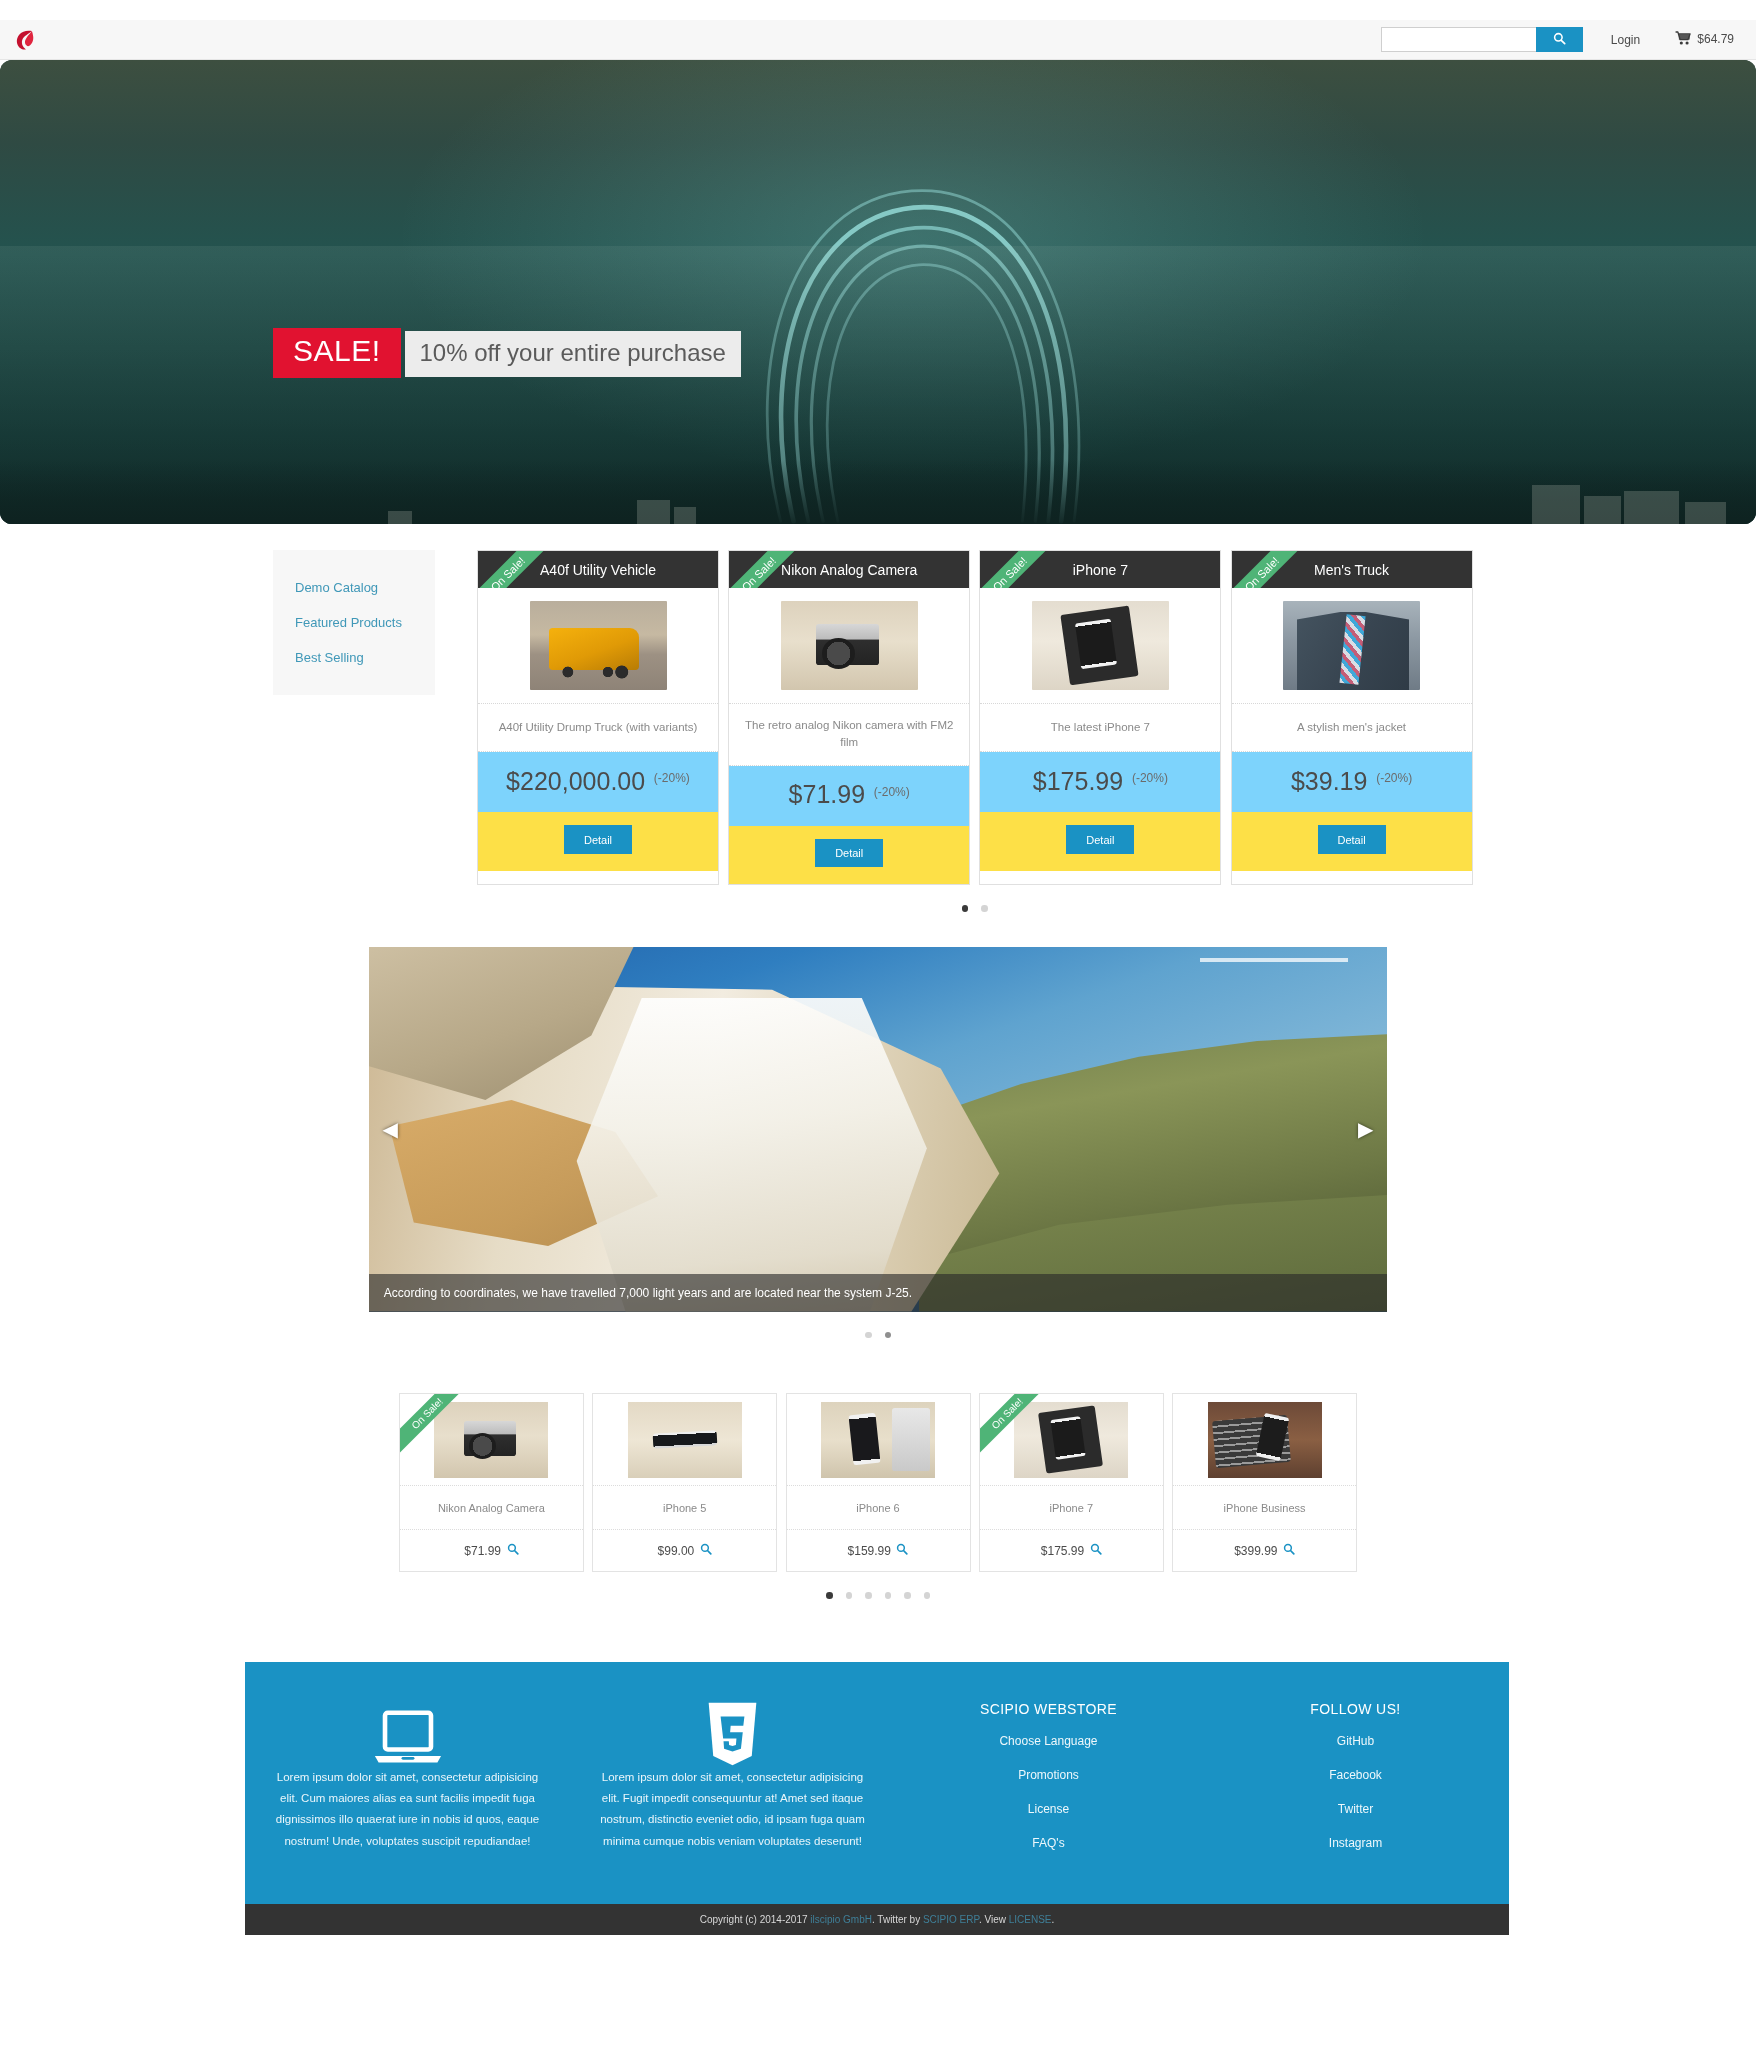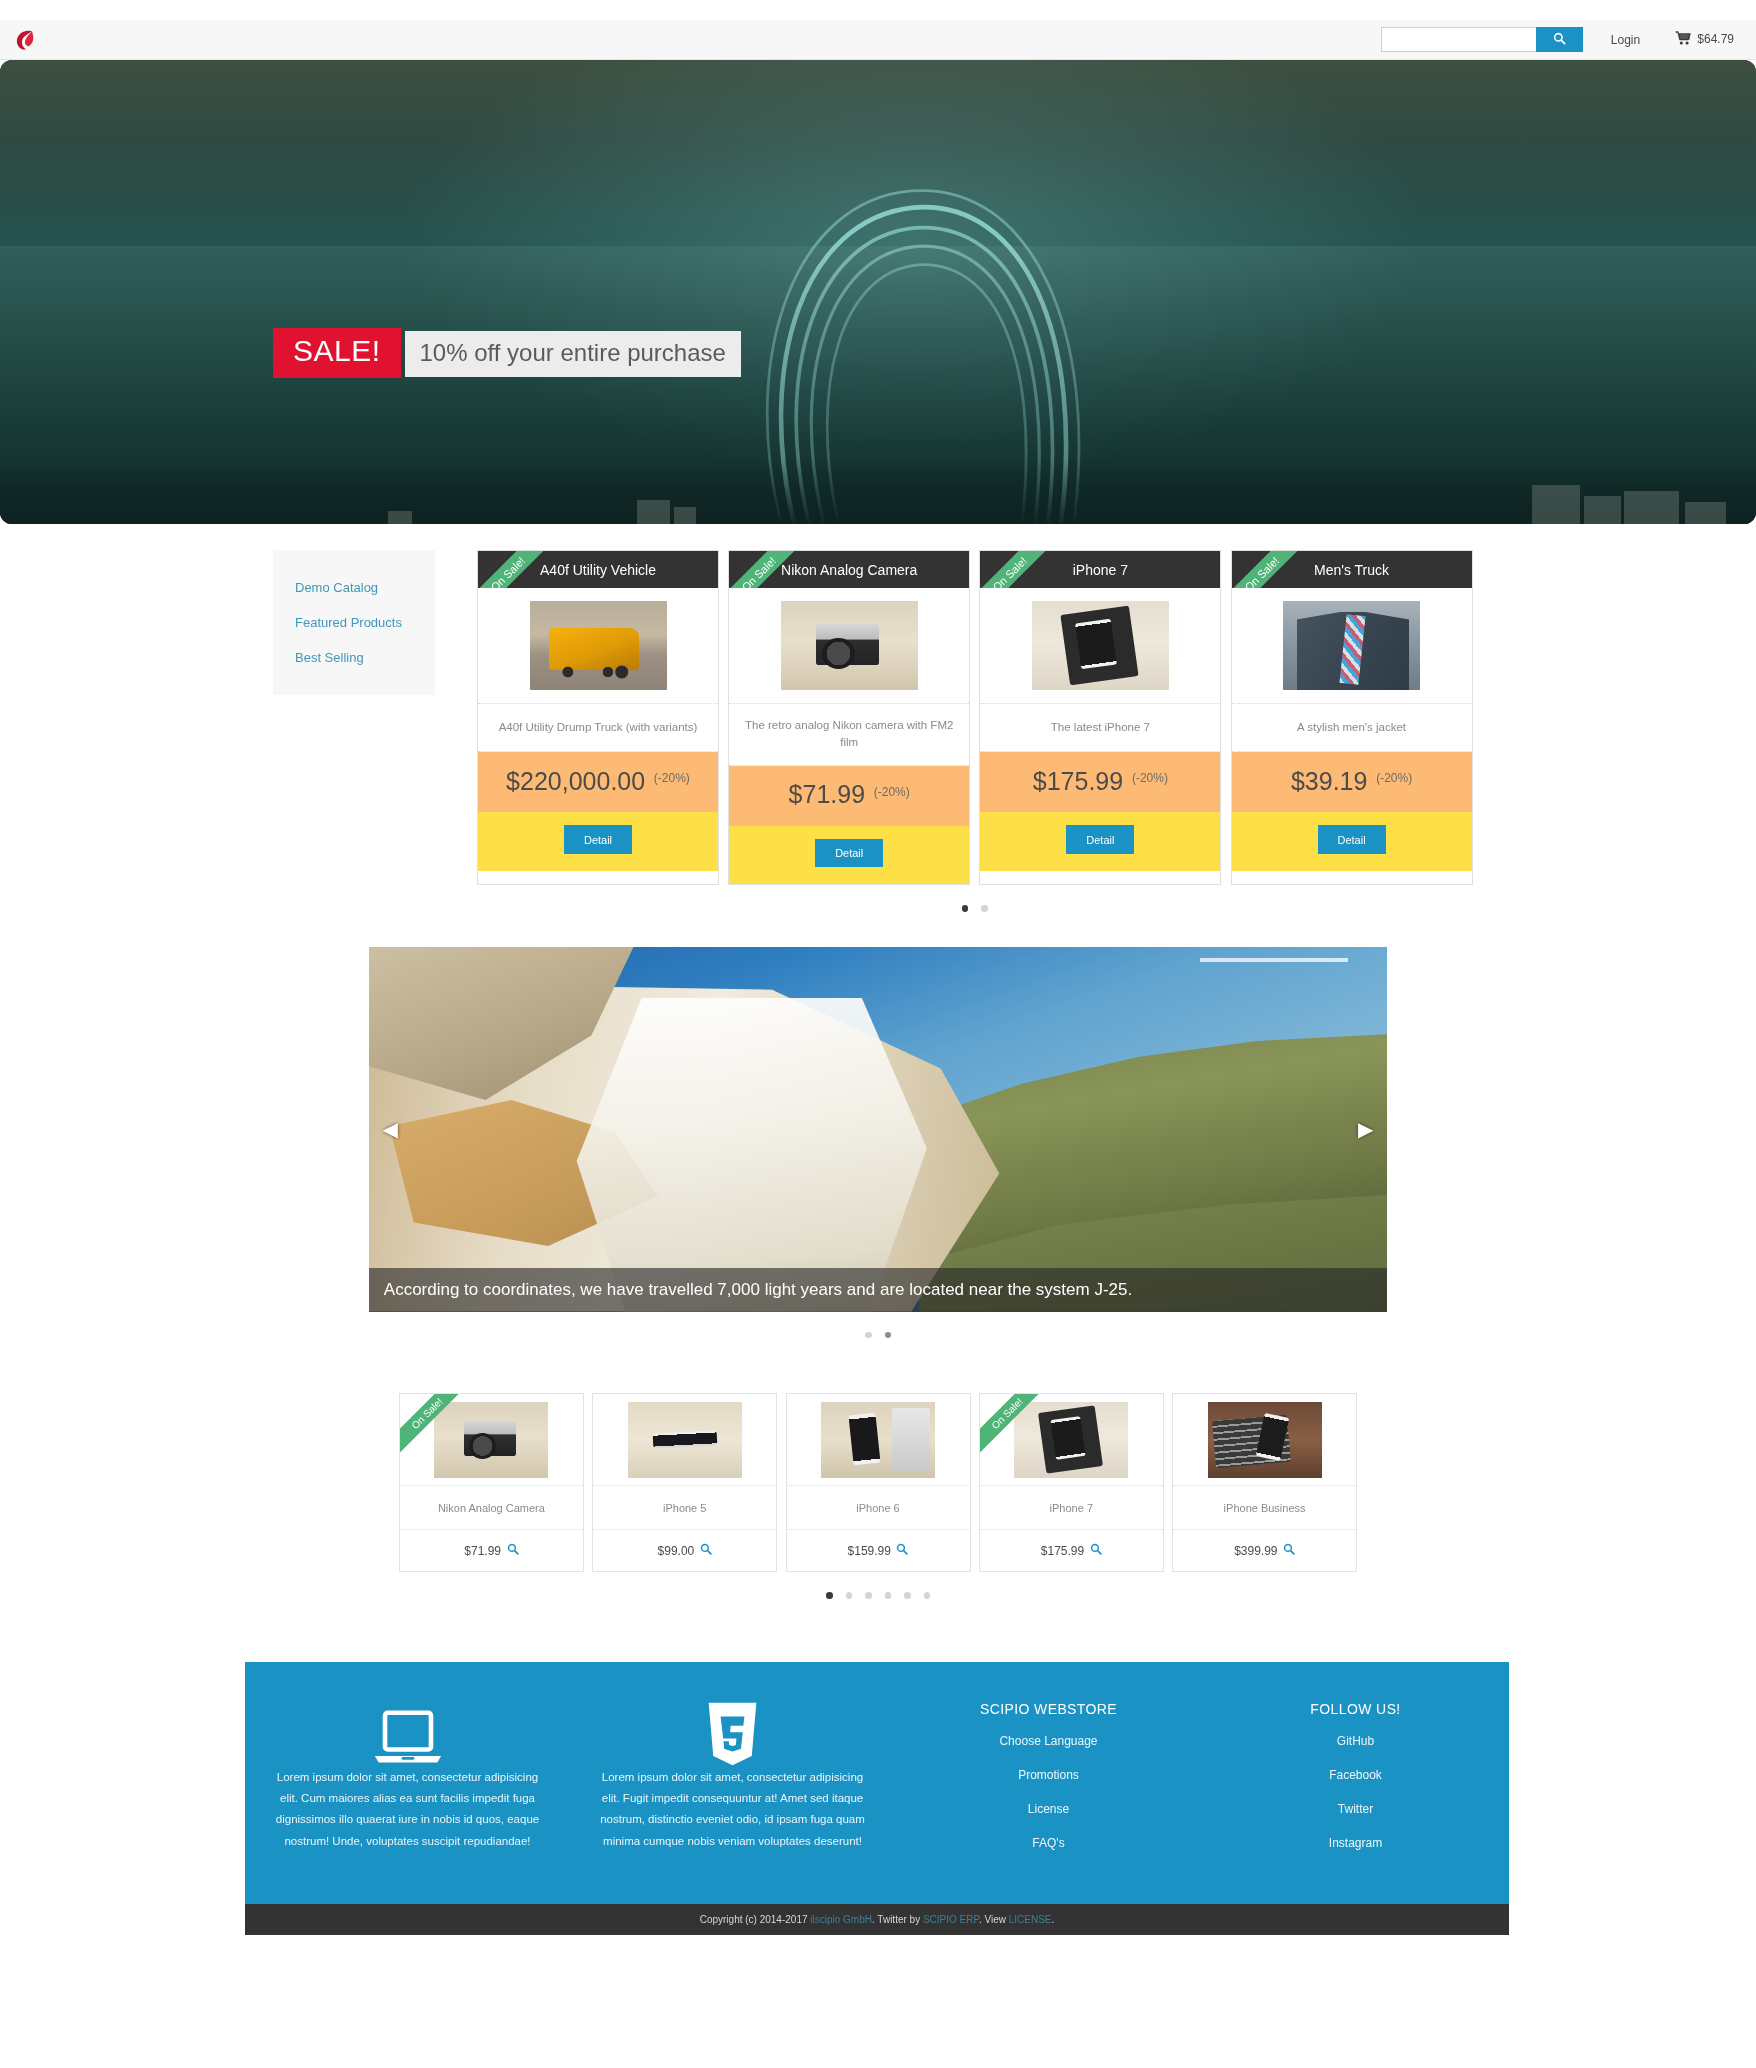--- a/index.html
+++ b/index.html
@@ -185,21 +185,21 @@
     font-size: 11.5px;
     color: #8a8a8a;
     text-align: center;
     line-height: 1.5;
     border-bottom: 0.9px dotted #d8d8d8;
     display: flex;
     align-items: center;
     justify-content: center;
   }
   .card-price-bar {
-    background: #fdba74;
+    background: #7dd3fc;
     padding: 14.8px 0 16.6px 0;
     text-align: center;
   }
   .price-main { font-size: 25px; color: #4b4b4b; font-weight: 300; }
   .price-disc { font-size: 12px; color: #6b6b6b; margin-left: 4.6px; vertical-align: 7.4px; }
   .card-foot { padding: 13px 0 16.6px 0; text-align: center; background: #fde047; text-decoration: underline; }
   .detail-btn {
     display: inline-block;
     background: #1a92c4;
     color: #fff;
@@ -263,21 +263,21 @@
     clip-path: polygon(0% 0%, 100% 0%, 84% 58%, 44% 100%, 0% 78%);
   }
   .carousel-bar-top {
     position: absolute; right: 39px; top: 11px; width: 148px; height: 4.6px;
     background: rgba(255,255,255,0.75);
   }
   .carousel-caption {
     position: absolute; left: 0; right: 0; bottom: 0;
     background: rgba(40,40,40,0.62);
     color: #fff;
-    font-size: 17px;
+    font-size: 12px;
     padding: 12px 14.8px;
   }
   .car-arrow {
     position: absolute; top: 50%; transform: translateY(-50%);
     color: #fff; font-size: 20px; cursor: pointer;
     width: 24px; text-align: center;
     text-shadow: 0 0 3.7px rgba(0,0,0,0.6);
   }
   .car-arrow.prev { left: 9.2px; }
   .car-arrow.next { right: 9.2px; }

